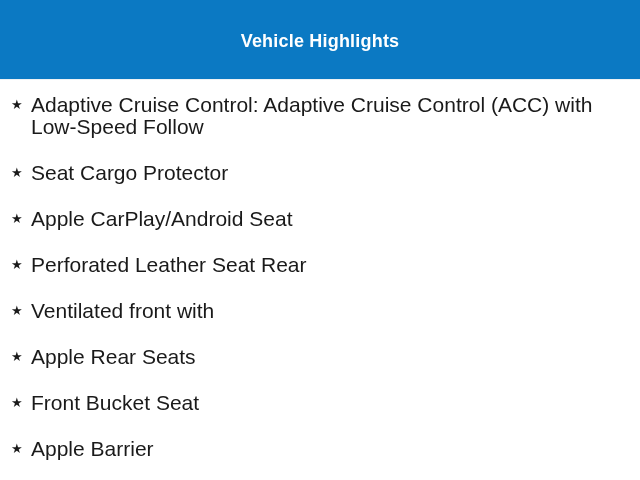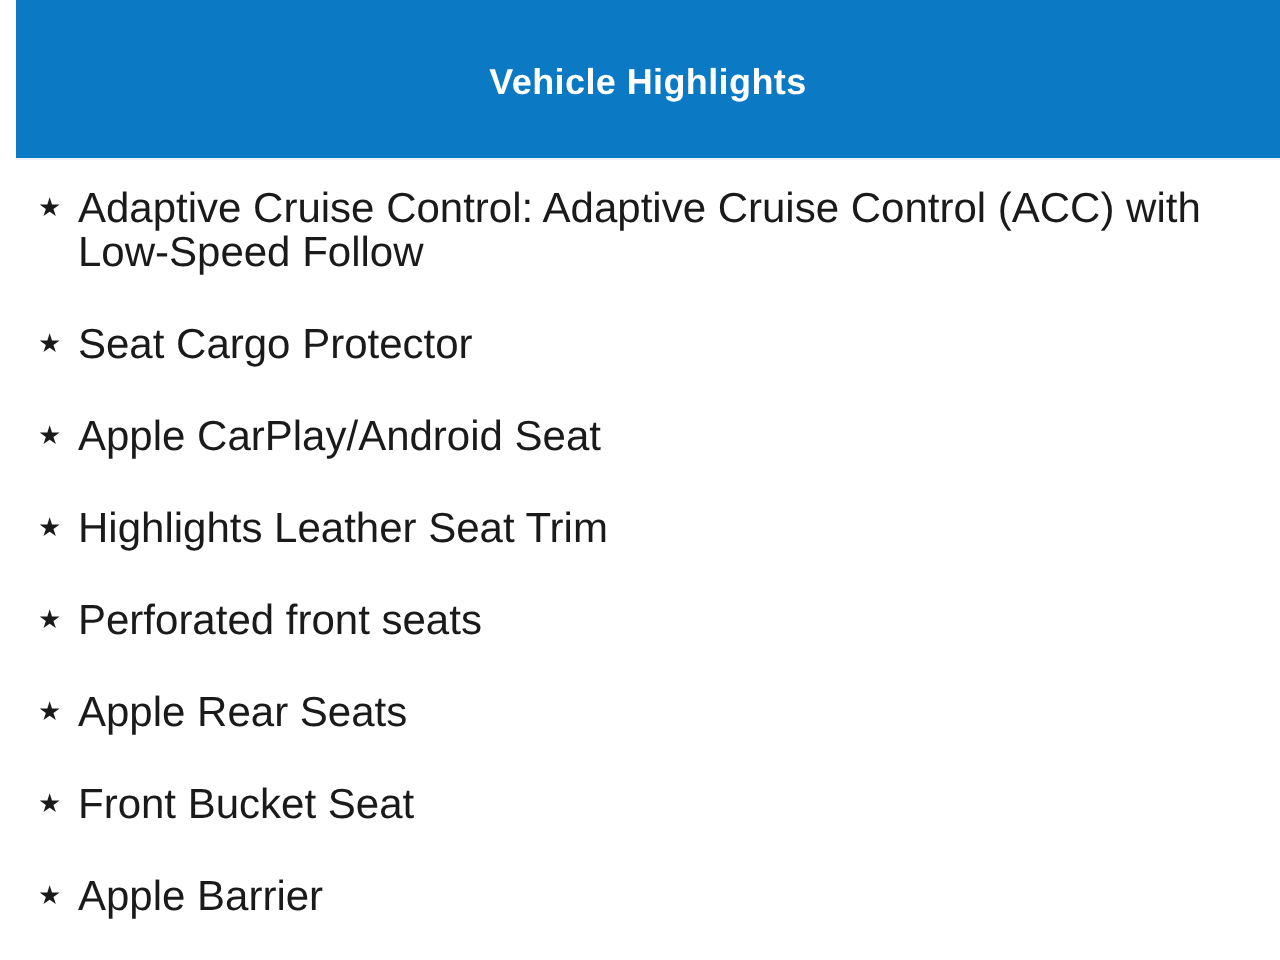--- a/index.html
+++ b/index.html
@@ -13,21 +13,20 @@
     font-family: "Liberation Sans", sans-serif;
     overflow: hidden;
   }
   .panel {
     width: 640px;
     height: 480px;
     background: #ffffff;
     display: flex;
     flex-direction: column;
     box-sizing: border-box;
-    padding-left: 8px;
   }
   .panel-header {
     height: 79px;
     background: #0b79c3;
     display: flex;
     align-items: center;
     justify-content: center;
     flex: 0 0 auto;
     box-sizing: border-box;
   }
@@ -100,26 +99,26 @@
       <span class="highlight-text">Seat Cargo Protector</span>
     </li>
 
     <li class="highlight-item">
       <span class="bullet-star">★</span>
       <span class="highlight-text">Apple CarPlay/Android Seat</span>
     </li>
 
     <li class="highlight-item">
       <span class="bullet-star">★</span>
-      <span class="highlight-text">Highlights Leather Seat Trim</span>
+      <span class="highlight-text">Perforated Leather Seat Rear</span>
     </li>
 
     <li class="highlight-item">
       <span class="bullet-star">★</span>
-      <span class="highlight-text">Perforated front seats</span>
+      <span class="highlight-text">Ventilated front with</span>
     </li>
 
     <li class="highlight-item">
       <span class="bullet-star">★</span>
       <span class="highlight-text">Apple Rear Seats</span>
     </li>
 
     <li class="highlight-item">
       <span class="bullet-star">★</span>
       <span class="highlight-text">Front Bucket Seat</span>

